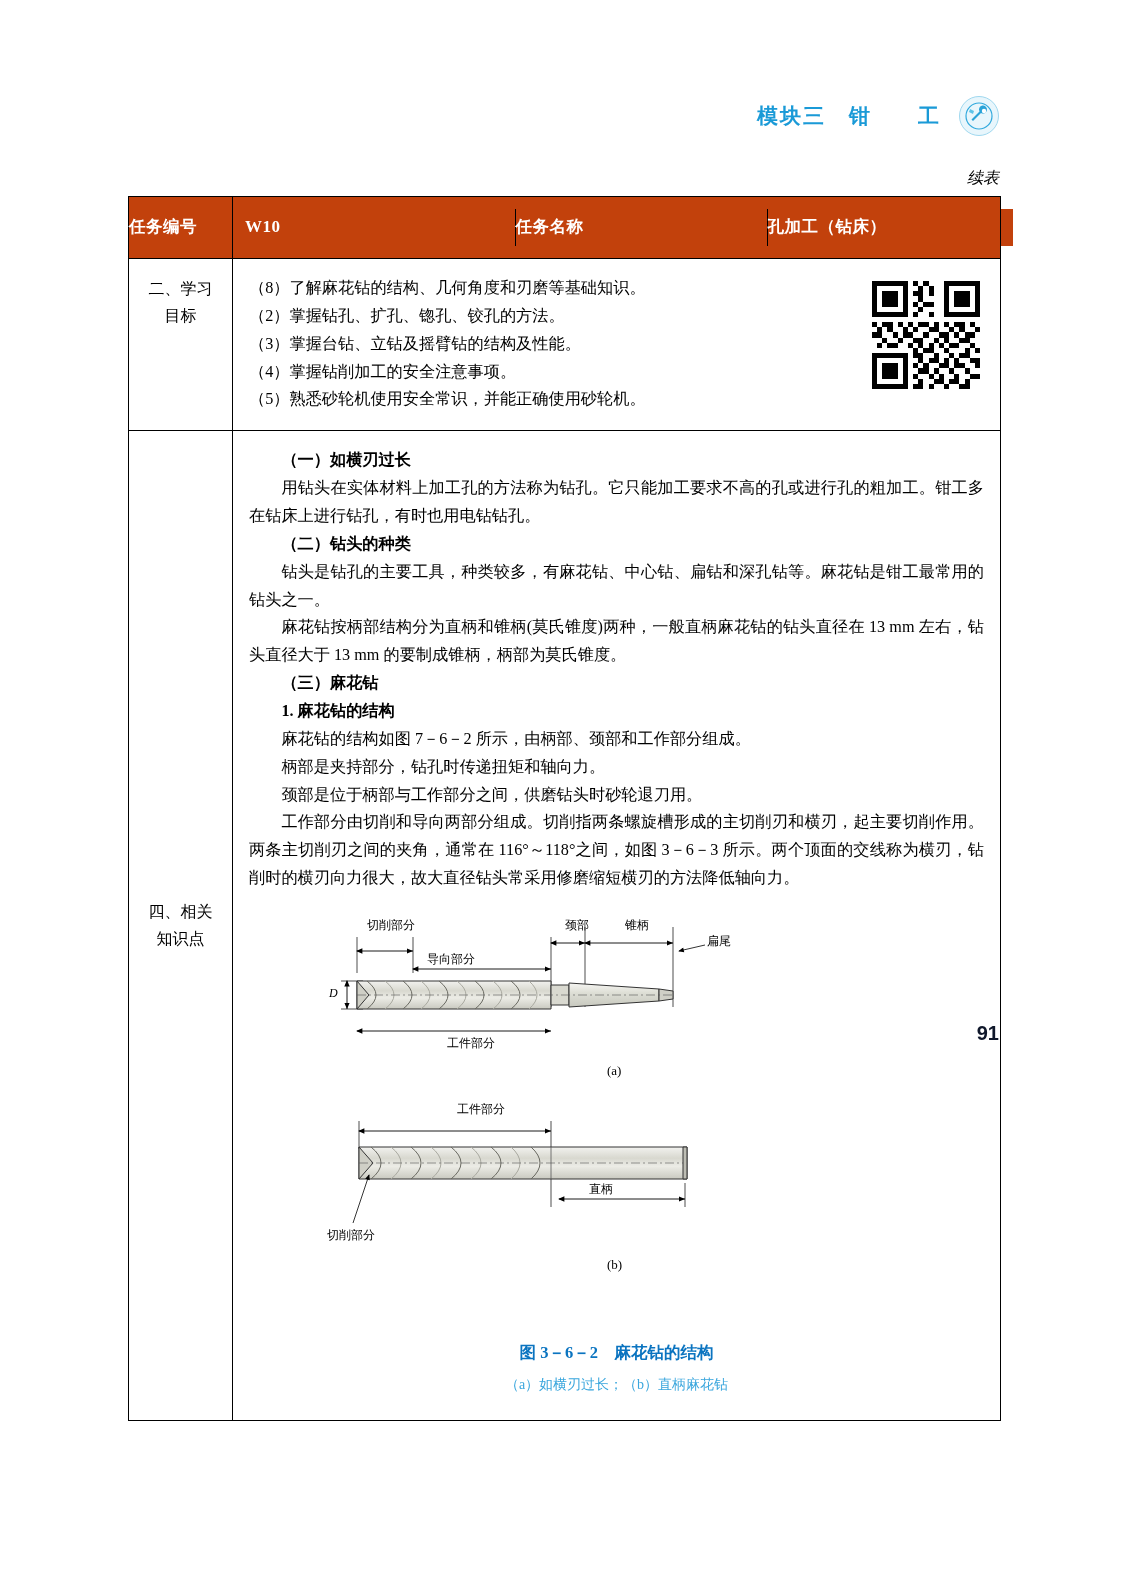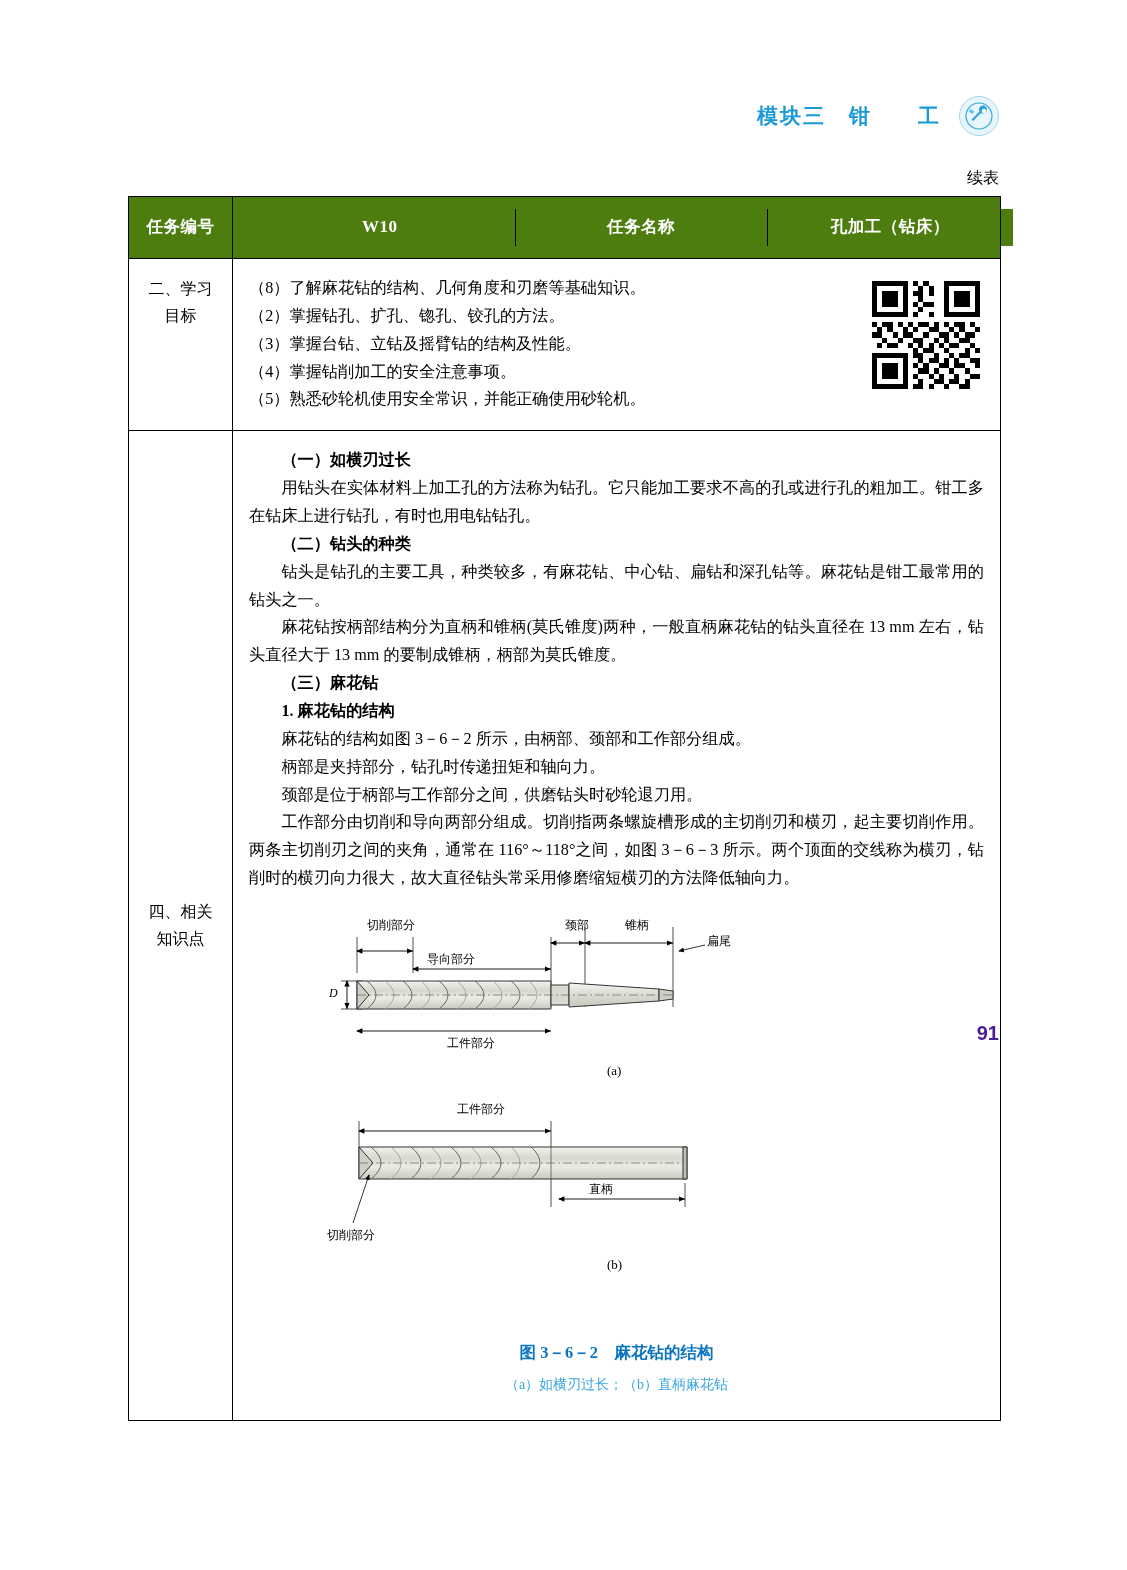--- a/index.html
+++ b/index.html
@@ -50,40 +50,40 @@
   }
   .header-icon svg { position:absolute; top:50%; left:50%; transform: translate(-50%,-50%); }
 
   
   .cont-label {
     position: absolute;
     top: 168px;
     right: 128px;
     font-size: 16px;
     font-family: "Liberation Serif", serif;
+    font-style: italic;
   }
 
   
   .tbl {
     position: absolute;
     top: 196px;
     left: 128px;
     width: 872px;
     border-collapse: collapse;
     table-layout: fixed;
   }
   .tbl td {
     border: 1px solid #000;
     vertical-align: top;
     padding: 16px;
   }
   .hdr td {
-    background: #4d7c0f;
+    background: #c2410c;
     color: #fff;
-    text-align: center;
     font-weight: bold;
     font-size: 16.5px;
     padding: 7px 0 8px 0;
     vertical-align: middle;
     letter-spacing: 0.5px;
   }
   .hdr td.code { font-family: "Liberation Serif", serif; font-size: 17px; }
 
   .lbl {
     width: 104px;
@@ -142,21 +142,21 @@
     margin-top: 6px;
   }
 
   
   .pageno {
     position: absolute;
     right: 128px;
     bottom: 62px;
     font-size: 20px;
     font-weight: bold;
-    color: #4c1d95;
+    color: #0f172a;
     font-family: "Liberation Sans", sans-serif;
   }
 </style>
 </head>
 <body>
 
 <div class="page">
 
   <div class="header">
     <div class="header-title">模块三　钳　　工</div>
@@ -330,21 +330,21 @@
           <span class="l2">知识点</span>
         </td>
         <td class="cell knowledge">
           <p class="ind sub-h">（一）如横刃过长</p>
           <p class="ind">用钻头在实体材料上加工孔的方法称为钻孔。它只能加工要求不高的孔或进行孔的粗加工。钳工多在钻床上进行钻孔，有时也用电钻钻孔。</p>
           <p class="ind sub-h">（二）钻头的种类</p>
           <p class="ind">钻头是钻孔的主要工具，种类较多，有麻花钻、中心钻、扁钻和深孔钻等。麻花钻是钳工最常用的钻头之一。</p>
           <p class="ind">麻花钻按柄部结构分为直柄和锥柄(莫氏锥度)两种，一般直柄麻花钻的钻头直径在 13 mm 左右，钻头直径大于 13 mm 的要制成锥柄，柄部为莫氏锥度。</p>
           <p class="ind sub-h">（三）麻花钻</p>
           <p class="ind sub-h">1. 麻花钻的结构</p>
-          <p class="ind">麻花钻的结构如图 3－6－2 所示，由柄部、颈部和工作部分组成。</p>
+          <p class="ind">麻花钻的结构如图 7－6－2 所示，由柄部、颈部和工作部分组成。</p>
           <p class="ind">柄部是夹持部分，钻孔时传递扭矩和轴向力。</p>
           <p class="ind">颈部是位于柄部与工作部分之间，供磨钻头时砂轮退刀用。</p>
           <p class="ind">工作部分由切削和导向两部分组成。切削指两条螺旋槽形成的主切削刃和横刃，起主要切削作用。两条主切削刃之间的夹角，通常在 116°～118°之间，如图 3－6－3 所示。两个顶面的交线称为横刃，钻削时的横刃向力很大，故大直径钻头常采用修磨缩短横刃的方法降低轴向力。</p>
 
           <div class="figure">
             <svg class="fig-svg" width="620" height="420" viewBox="0 0 620 420">
               <defs>
                 <marker id="ar" markerWidth="8" markerHeight="8" refX="7" refY="3" orient="auto">
                   <path d="M0,0 L7,3 L0,6 z" fill="#000"></path>
                 </marker>

